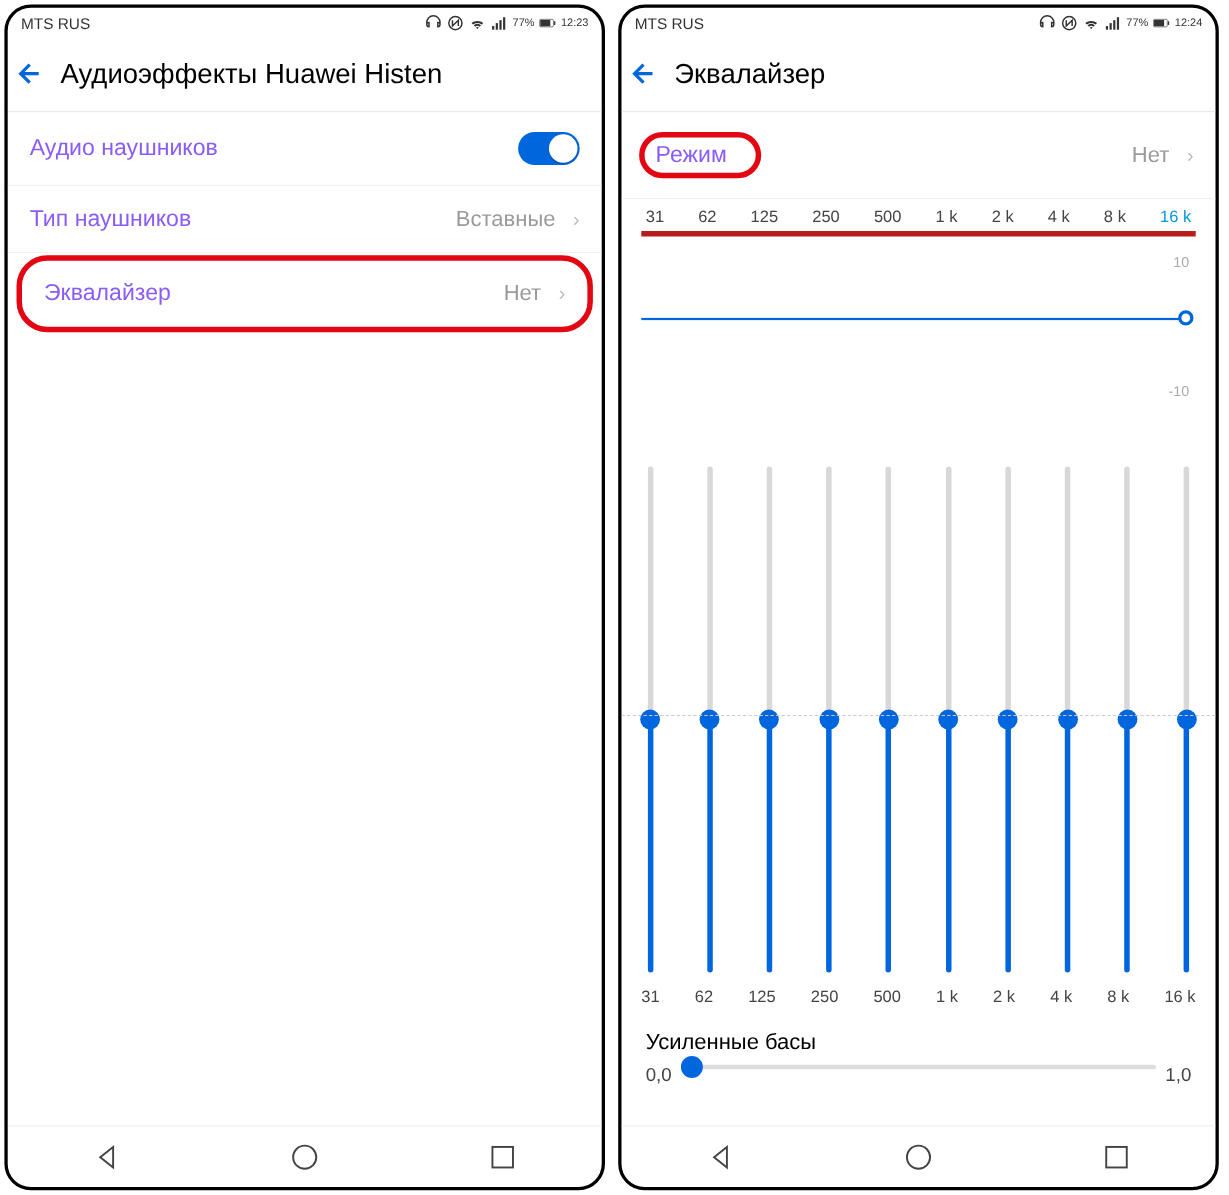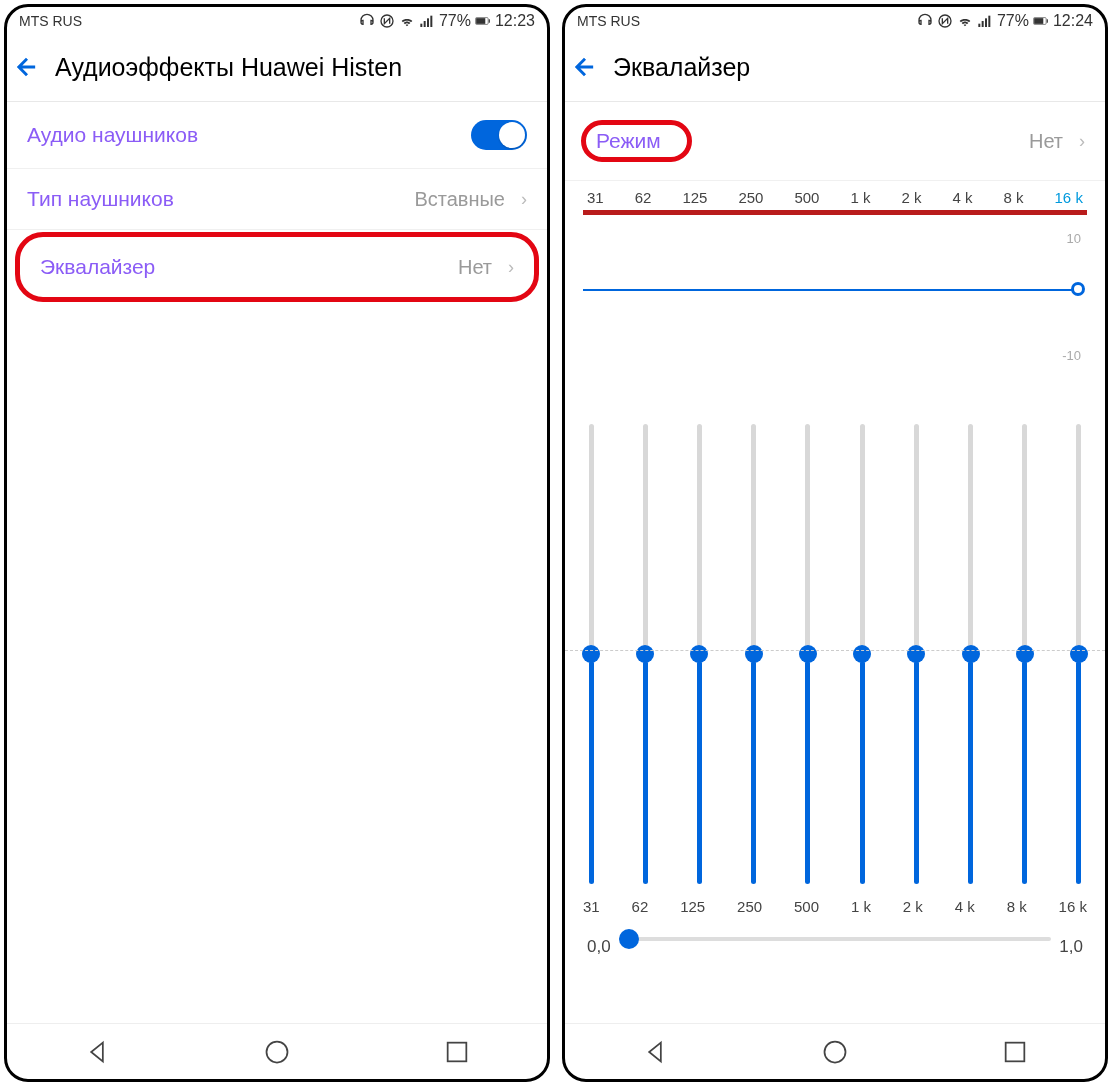--- a/index.html
+++ b/index.html
@@ -1,19 +1,19 @@
 <!DOCTYPE html>
 <html><head>
 <meta charset="utf-8">
 <style>
 *{box-sizing:border-box;margin:0;padding:0;font-family:-apple-system,Helvetica,Arial,sans-serif}
 body{background:#fff;display:flex;gap:12px;padding:4px}
 .phone{width:546px;height:1078px;border:3px solid #000;border-radius:24px;background:#fff;display:flex;flex-direction:column;overflow:hidden}
 .status-bar{height:28px;display:flex;align-items:center;justify-content:space-between;padding:0 12px;font-size:14px;color:#333}
-.status-right{display:flex;align-items:center;gap:4px;font-size:16px}
+.status-right{display:flex;align-items:center;gap:4px;font-size:10px}
 .status-right svg{width:16px;height:16px}
 .header{display:flex;align-items:center;padding:16px 4px 18px;border-bottom:1px solid #e8e8e8}
 .back-arrow{width:32px;height:32px;display:flex;align-items:center;justify-content:center;color:#0066dd}
 .header-title{font-size:25px;font-weight:400;margin-left:12px;color:#000}
 .row{display:flex;align-items:center;justify-content:space-between;padding:18px 20px;border-bottom:1px solid #f0f0f0}
 .row-label{font-size:21px;color:#8b5cf6}
 .row-sub{font-size:17px;color:#888;margin-top:4px;line-height:1.3}
 .row-value{font-size:20px;color:#9a9a9a;display:flex;align-items:center;gap:16px}
 .chevron{color:#bbb;font-size:18px}
 .toggle{width:56px;height:30px;border-radius:15px;position:relative}
@@ -259,20 +259,21 @@
     <span>250</span>
     <span>500</span>
     <span>1 k</span>
     <span>2 k</span>
     <span>4 k</span>
     <span>8 k</span>
     <span>16 k</span>
   </div>
 
   <div class="bass-row">
+    <div class="bass-title">Усиленные басы</div>
     <div class="bass-slider">
       <span>0,0</span>
       <div class="bass-track">
           <div class="bass-thumb"></div>
         </div>
       <span>1,0</span>
     </div>
   </div>
 
   <div class="nav-bar">

